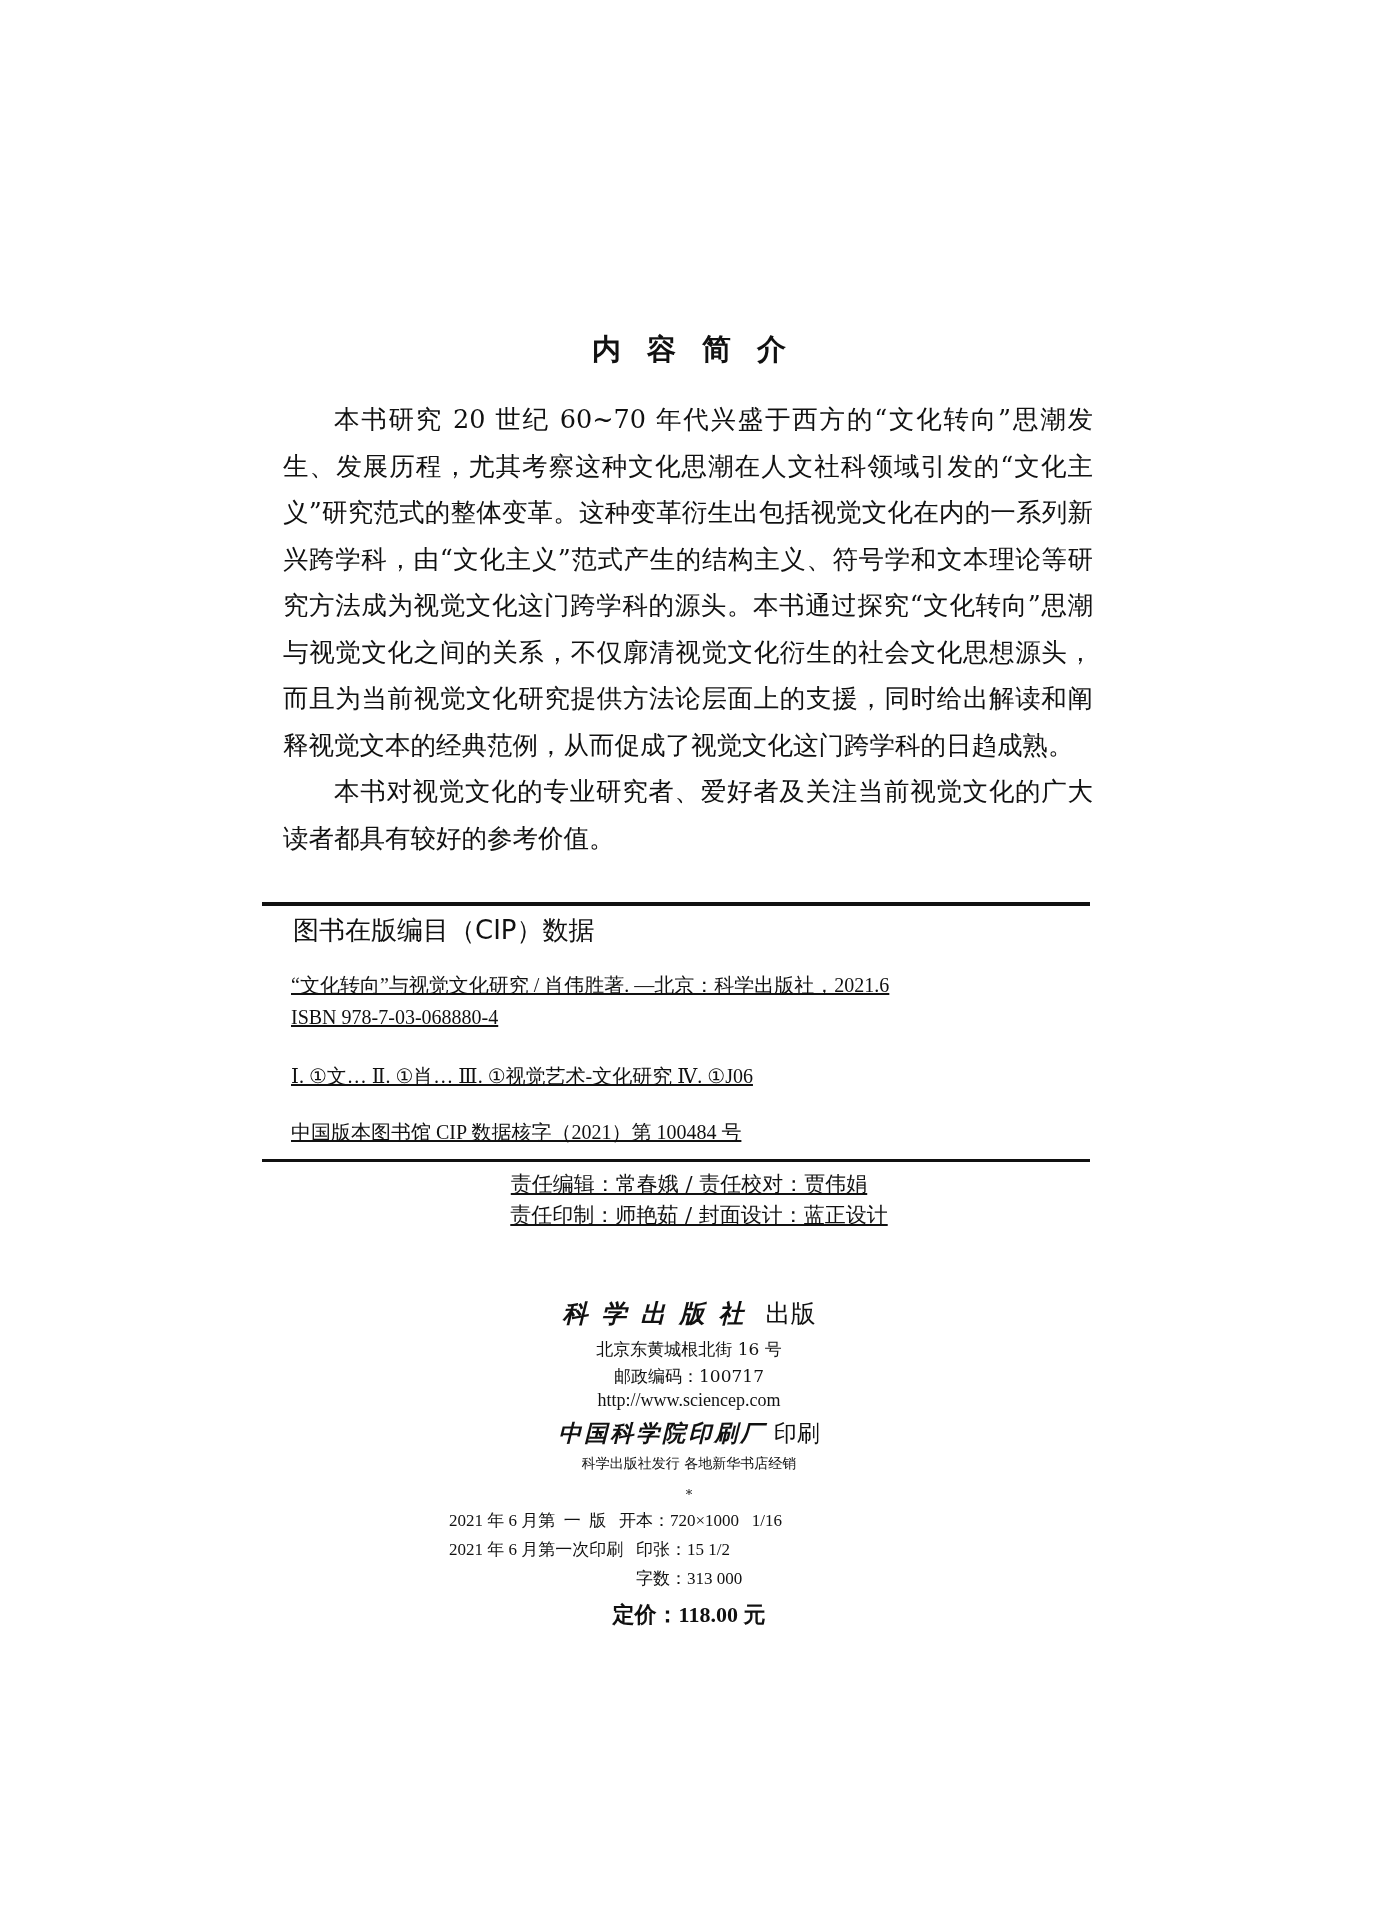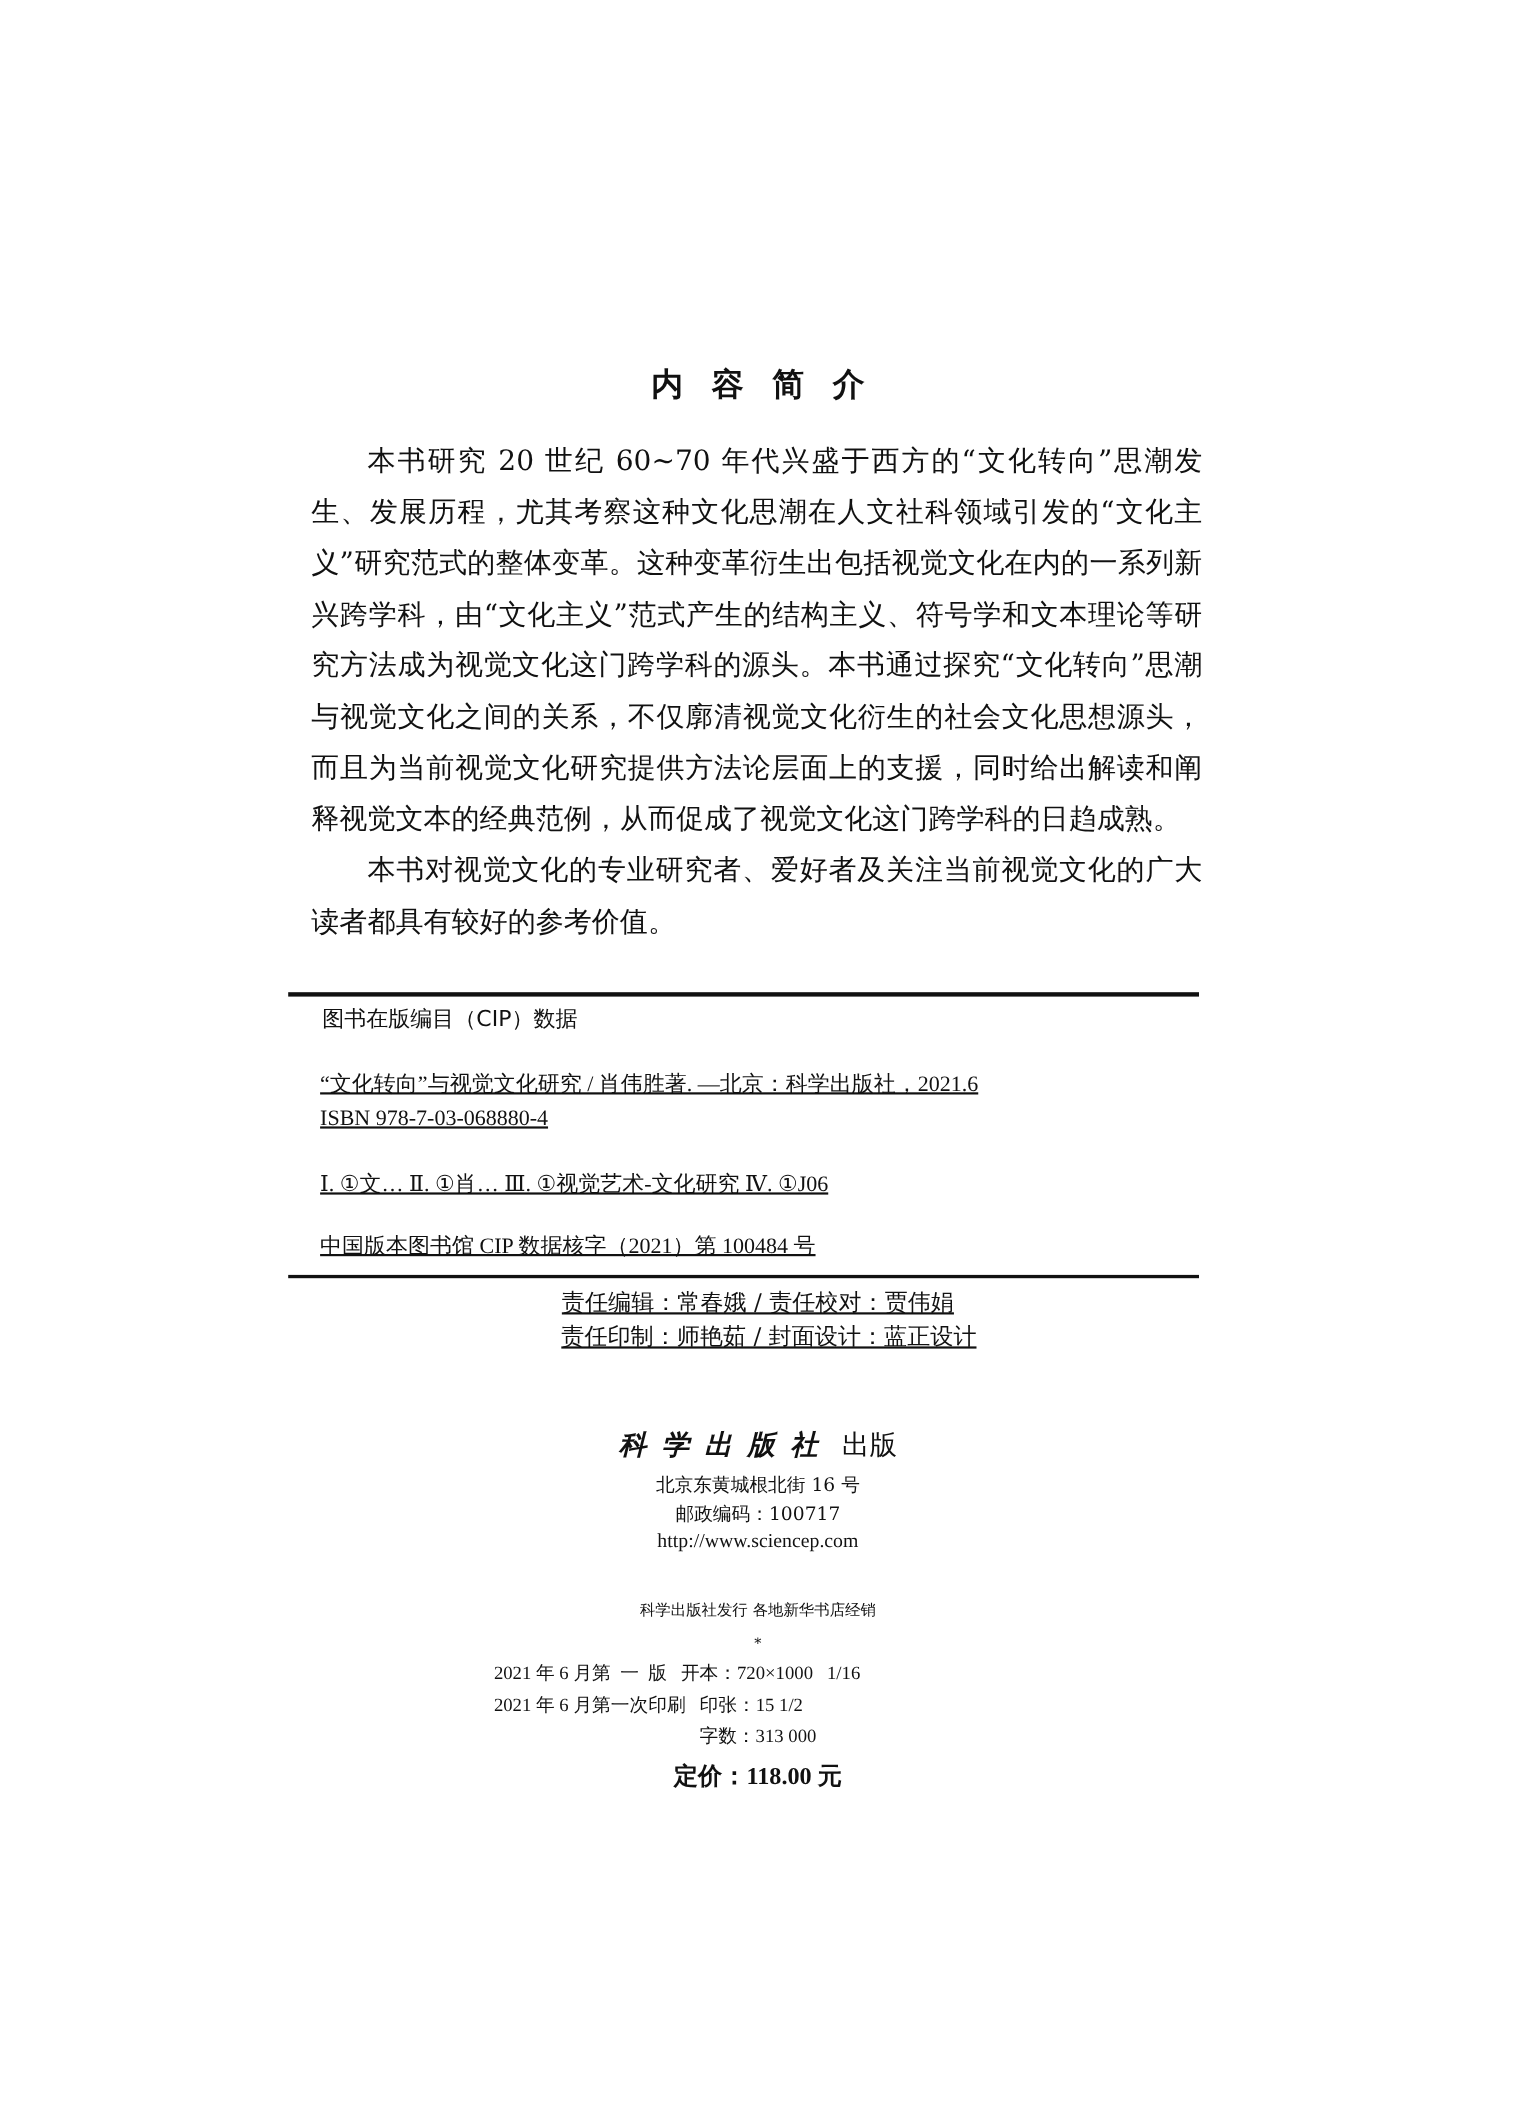--- a/index.html
+++ b/index.html
@@ -16,21 +16,21 @@
   .body {
     position: absolute; left: 283px; width: 810px; top: 396px;
     font-size: 25.5px; line-height: 46.5px; text-align: justify;
   }
   .body p { margin: 0; text-indent: 51px; }
   .body p + p { margin-top: 0; }
 
   .rule-top { position: absolute; left: 262px; width: 828px; top: 902px; height: 4px; background: #111; }
   .rule-bottom { position: absolute; left: 262px; width: 828px; top: 1159px; height: 3px; background: #111; }
 
-  .cip-head { position: absolute; left: 293px; top: 913px; font-size: 20px; }
+  .cip-head { position: absolute; left: 293px; top: 913px; font-size: 26px; }
   .cip-line { position: absolute; left: 291px; font-size: 20px; white-space: nowrap; text-decoration: underline; }
   .cip-l1 { top: 972px; }
   .cip-l2 { top: 1006px; }
   .cip-l3 { top: 1063px; }
   .cip-l4 { top: 1119px; }
 
   .credit { position: absolute; left: 0; width: 1378px; text-align: center; font-size: 21px; white-space: nowrap; text-decoration: underline; }
   .credit-1 { top: 1170px; }
   .credit-2 { top: 1201px; margin-left: 10px; }
 
@@ -76,20 +76,23 @@
 
   <div class="credit credit-1 serif">责任编辑：常春娥 / 责任校对：贾伟娟</div>
   <div class="credit credit-2 serif">责任印制：师艳茹 / 封面设计：蓝正设计</div>
 
   <div class="center pub serif">
     <span class="stylized">科学出版社</span><span> 出版</span>
   </div>
   <div class="center addr serif">北京东黄城根北街 16 号</div>
   <div class="center zip serif">邮政编码：100717</div>
   <div class="center url lsans">http://www.sciencep.com</div>
+  <div class="center printer serif">
+    <span class="stylized">中国科学院印刷厂</span><span> 印刷</span>
+  </div>
   <div class="center dist serif">科学出版社发行    各地新华书店经销</div>
   <div class="center star serif">*</div>
 
   <div class="edition ed-1 lsans">2021 年 6 月第  一  版   开本：720×1000   1/16</div>
   <div class="edition ed-2 lsans">2021 年 6 月第一次印刷   印张：15 1/2</div>
   <div class="center words lsans">字数：313  000</div>
   <div class="center price lsans">定价：118.00 元</div>
 
 </div>
 

